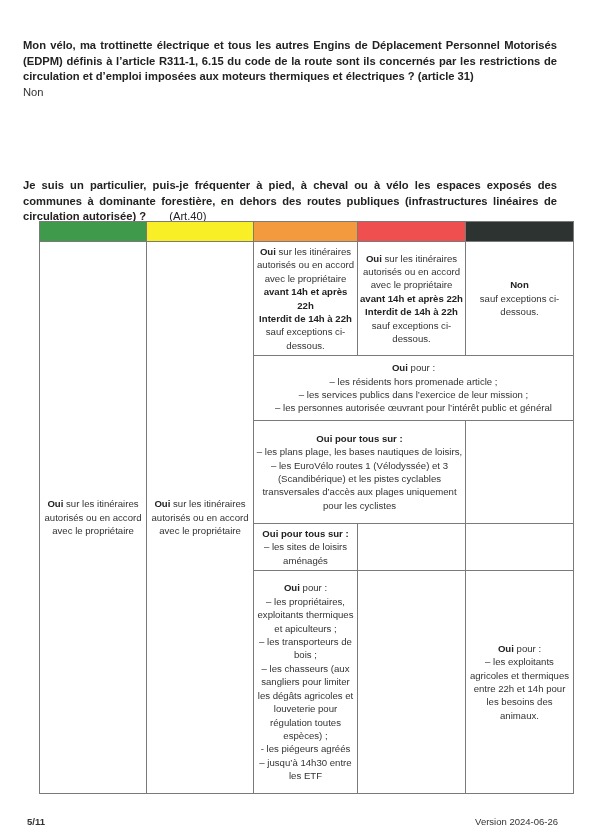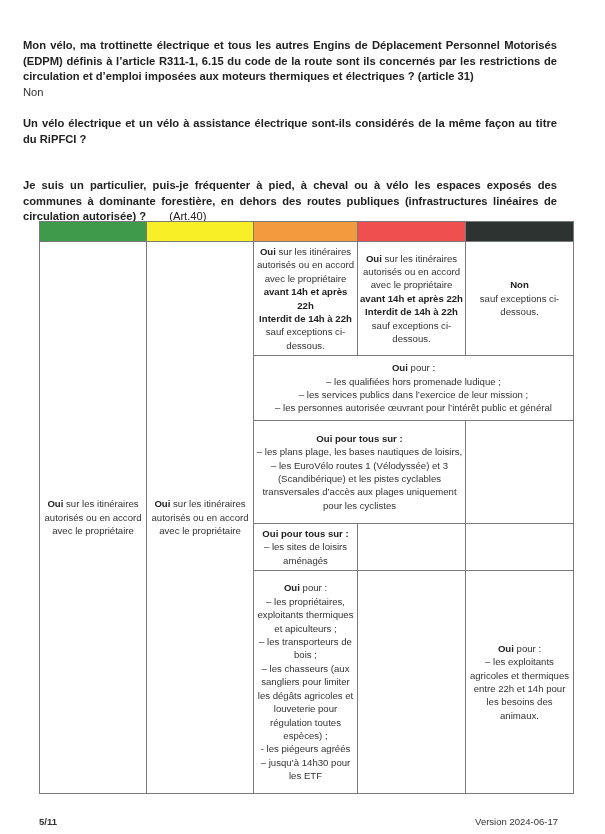--- a/index.html
+++ b/index.html
@@ -29,33 +29,32 @@
   .band-red { background:#ef4f4f; }
   .band-black { background:#2c3330; }
   .r1 td { height:111px; }
   .r2 td { height:62px; }
   .r3 td { height:100px; }
   .r4 td { height:44px; }
   .r5 td { height:220px; }
   .line { display:block; }
 
   .footer { position:absolute; top:816px; font-size:9.5px; color:#333; }
-  #page-num { left:39px; font-weight:bold; }
+  #page-num { left:27px; font-weight:bold; }
   #version { right:47px; }
 </style>
 </head>
 <body>
 
 <div class="q" id="q1">
   <div class="question">Mon vélo, ma trottinette électrique et tous les autres Engins de Déplacement Personnel Motorisés (EDPM) définis à l’article R311-1, 6.15 du code de la route sont ils concernés par les restrictions de circulation et d’emploi imposées aux moteurs thermiques et électriques ? (article 31)</div>
   <div class="answer">Non</div>
 </div>
 
 <div class="q" id="q2">
-  <div class="question">Un vélo électrique et un vélo à assistance électrique sont-ils considérés de la même façon au titre du RiPFCI ?</div>
 </div>
 
 <div class="q" id="q3">
   <div class="question"><span>Je suis un particulier, puis-je fréquenter à pied, à cheval ou à vélo les espaces exposés des communes à dominante forestière, en dehors des routes publiques (infrastructures linéaires de circulation autorisée) ?</span><span class="ref"> (Art.40)</span></div>
 </div>
 
 <table class="grid">
   <colgroup>
     <col style="width:107px">
       <col style="width:107px">
@@ -74,21 +73,21 @@
   <tr class="r1">
     <td rowspan="5"><b>Oui</b><span> sur les itinéraires autorisés ou en accord avec le propriétaire</span></td>
     <td rowspan="5"><b>Oui</b><span> sur les itinéraires autorisés ou en accord avec le propriétaire</span></td>
     <td><b>Oui</b><span> sur les itinéraires autorisés ou en accord avec le propriétaire </span><b>avant 14h et après 22h</b><br><b>Interdit de 14h à 22h</b><br><span>sauf exceptions ci-dessous.</span></td>
     <td><b>Oui</b><span> sur les itinéraires autorisés ou en accord avec le propriétaire </span><b>avant 14h et après 22h</b><br><b>Interdit de 14h à 22h</b><br><span>sauf exceptions ci-dessous.</span></td>
     <td><b>Non</b><br><span>sauf exceptions ci-dessous.</span></td>
   </tr>
   <tr class="r2">
     <td colspan="3">
       <b>Oui</b><span> pour :</span>
-      <span class="line">– les qualifiées hors promenade ludique ;</span>
+      <span class="line">– les résidents hors promenade article ;</span>
       <span class="line">– les services publics dans l’exercice de leur mission ;</span>
       <span class="line">– les personnes autorisée œuvrant pour l’intérêt public et général</span>
     </td>
   </tr>
   <tr class="r3">
     <td colspan="2">
       <b class="line">Oui pour tous sur :</b>
       <span class="line">– les plans plage, les bases nautiques de loisirs,</span>
       <span class="line">– les EuroVélo routes 1 (Vélodyssée) et 3 (Scandibérique) et les pistes cyclables transversales d’accès aux plages uniquement pour les cyclistes</span>
     </td>
@@ -102,25 +101,25 @@
     <td></td>
     <td></td>
   </tr>
   <tr class="r5">
     <td>
       <b>Oui</b><span> pour :</span>
       <span class="line">– les propriétaires, exploitants thermiques et apiculteurs ;</span>
       <span class="line">– les transporteurs de bois ;</span>
       <span class="line">– les chasseurs (aux sangliers pour limiter les dégâts agricoles et louveterie pour régulation toutes espèces) ;</span>
       <span class="line">- les piégeurs agréés</span>
-      <span class="line">– jusqu’à 14h30 pour les ETF</span>
+      <span class="line">– jusqu’à 14h30 entre les ETF</span>
     </td>
     <td></td>
     <td>
       <b>Oui</b><span> pour :</span>
       <span class="line">– les exploitants agricoles et thermiques entre 22h et 14h pour les besoins des animaux.</span>
     </td>
   </tr>
 </tbody>
   </table>
 
 <div class="footer" id="page-num">5/11</div>
-<div class="footer" id="version">Version 2024-06-17</div>
+<div class="footer" id="version">Version 2024-06-26</div>
 
 </body></html>

